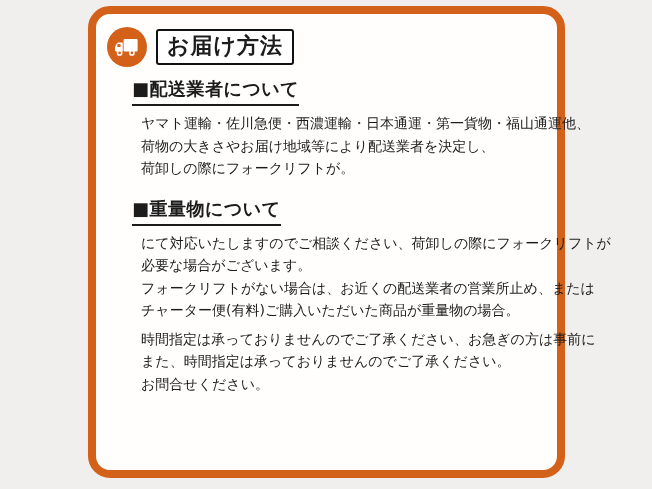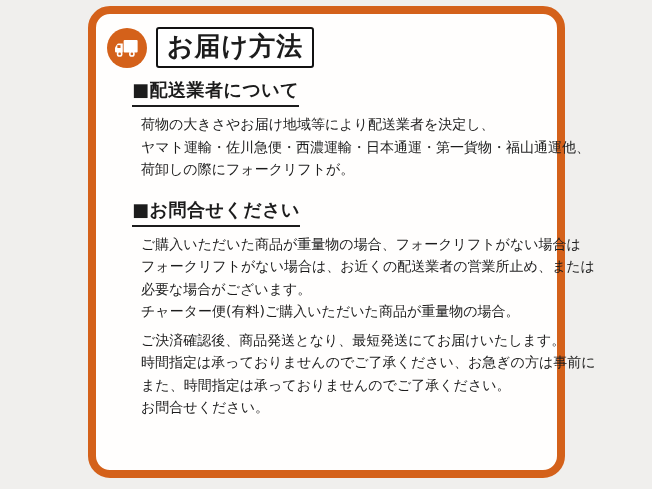--- a/index.html
+++ b/index.html
@@ -43,21 +43,21 @@
   }
   .truck-badge svg {
     width: 30px;
     height: 30px;
   }
   .title-box {
     margin-left: 9px;
     border: 2.5px solid #111;
     border-radius: 3px;
     padding: 2px 9px 4px 9px;
-    font-size: 26px;
+    font-size: 22px;
     font-weight: bold;
     letter-spacing: 1px;
     line-height: 1.2;
     background: #fff;
   }
   .section-heading {
     margin: 0 0 0 36px;
     font-size: 18px;
     font-weight: bold;
     letter-spacing: 0.5px;
@@ -95,35 +95,34 @@
         <circle cx="15.9" cy="16.7" r="1.05" fill="#d4611a"></circle>
       </svg>
     </div>
     <div class="title-box">お届け方法</div>
   </div>
 
   <div class="section-heading mt-s1">
     <span class="hd-inner">■配送業者について</span>
   </div>
   <div class="section-body">
+    <div class="body-line">ヤマト運輸・佐川急便・西濃運輸・日本通運・第一貨物・福山通運他、</div>
     <div class="body-line">荷物の大きさやお届け地域等により配送業者を決定し、</div>
-    <div class="body-line">ヤマト運輸・佐川急便・西濃運輸・日本通運・第一貨物・福山通運他、</div>
     <div class="body-line">荷卸しの際にフォークリフトが。</div>
   </div>
 
   <div class="section-heading mt-s2">
-    <span class="hd-inner">■お問合せください</span>
+    <span class="hd-inner">■重量物について</span>
   </div>
   <div class="section-body">
-    <div class="body-line">ご購入いただいた商品が重量物の場合、フォークリフトがない場合は</div>
+    <div class="body-line">にて対応いたしますのでご相談ください、荷卸しの際にフォークリフトが</div>
+    <div class="body-line">必要な場合がございます。</div>
     <div class="body-line">フォークリフトがない場合は、お近くの配送業者の営業所止め、または</div>
-    <div class="body-line">必要な場合がございます。</div>
     <div class="body-line">チャーター便(有料)ご購入いただいた商品が重量物の場合。</div>
   </div>
 
   <div class="section-body">
-    <div class="body-line">ご決済確認後、商品発送となり、最短発送にてお届けいたします。</div>
     <div class="body-line">時間指定は承っておりませんのでご了承ください、お急ぎの方は事前に</div>
     <div class="body-line">また、時間指定は承っておりませんのでご了承ください。</div>
     <div class="body-line">お問合せください。</div>
   </div>
 
 </div>
 
 </body></html>

